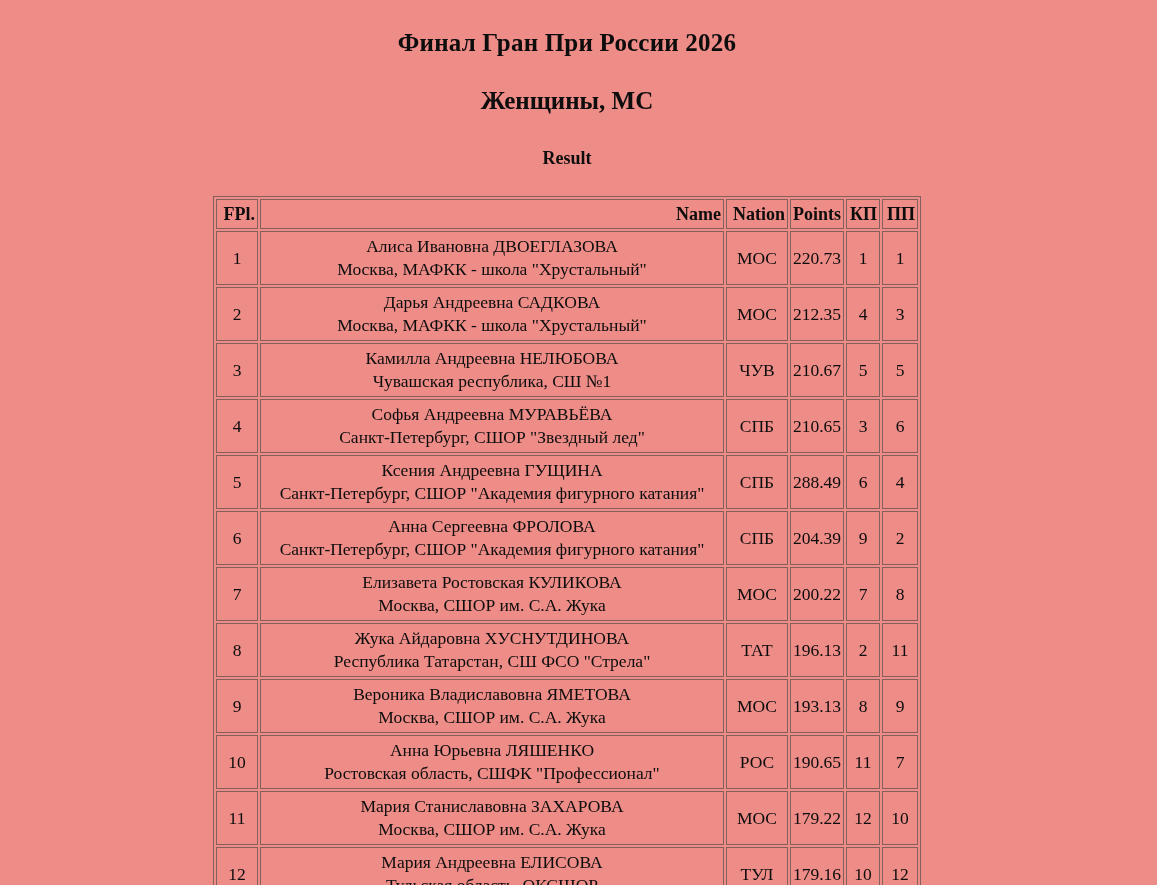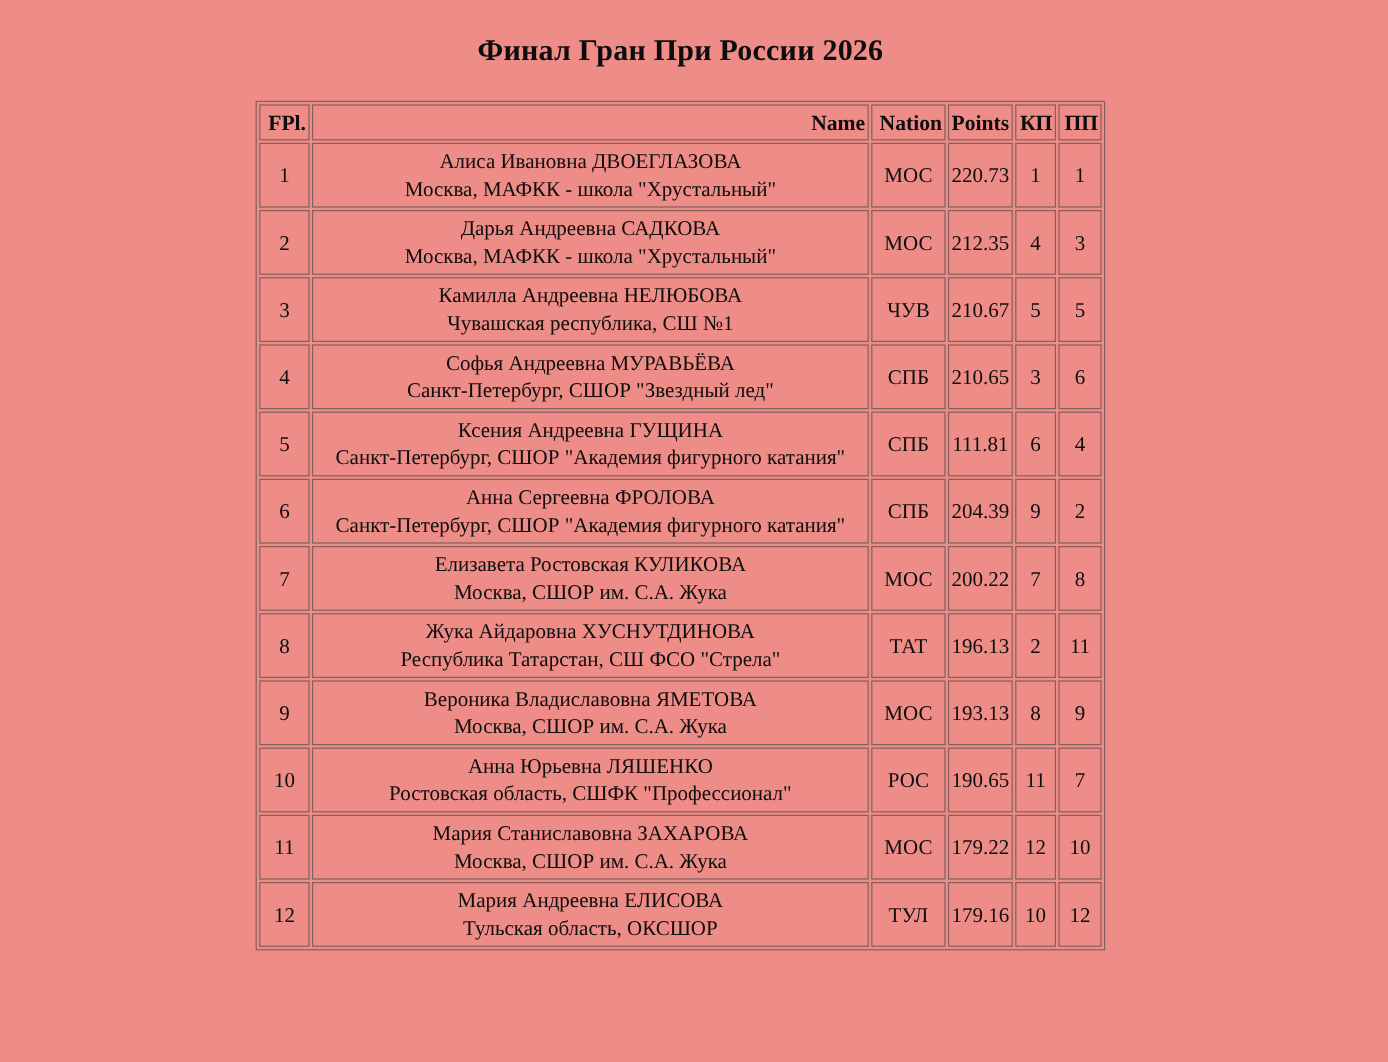--- a/index.html
+++ b/index.html
@@ -78,20 +78,22 @@
   col.w-nation{width:62px;}
   col.w-points{width:54px;}
   col.w-kp{width:34px;}
   col.w-pp{width:36px;}
 </style>
 </head>
 <body>
 
 <div class="page">
   <h1 class="event-title">Финал Гран При России 2026</h1>
+  <h2 class="category-title">Женщины, МС</h2>
+  <h3 class="result-heading">Result</h3>
 
   <table class="results">
     <colgroup>
       <col class="w-fpl">
         <col class="w-name">
         <col class="w-nation">
       <col class="w-points">
         <col class="w-kp">
         <col class="w-pp">
     </colgroup>
@@ -150,21 +152,21 @@
           <td class="c-kp">3</td>
           <td class="c-pp">6</td>
         </tr>
         <tr>
           <td class="c-fpl">5</td>
           <td class="c-name">
             <div>Ксения Андреевна ГУЩИНА</div>
             <div>Санкт-Петербург, СШОР "Академия фигурного катания"</div>
           </td>
           <td class="c-nation">СПБ</td>
-          <td class="c-points">111.81</td>
+          <td class="c-points">288.49</td>
           <td class="c-kp">6</td>
           <td class="c-pp">4</td>
         </tr>
         <tr>
           <td class="c-fpl">6</td>
           <td class="c-name">
             <div>Анна Сергеевна ФРОЛОВА</div>
             <div>Санкт-Петербург, СШОР "Академия фигурного катания"</div>
           </td>
           <td class="c-nation">СПБ</td>

